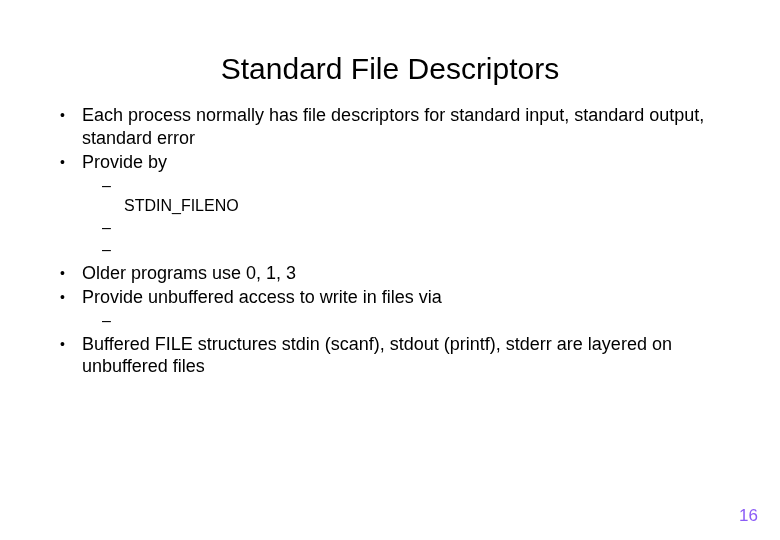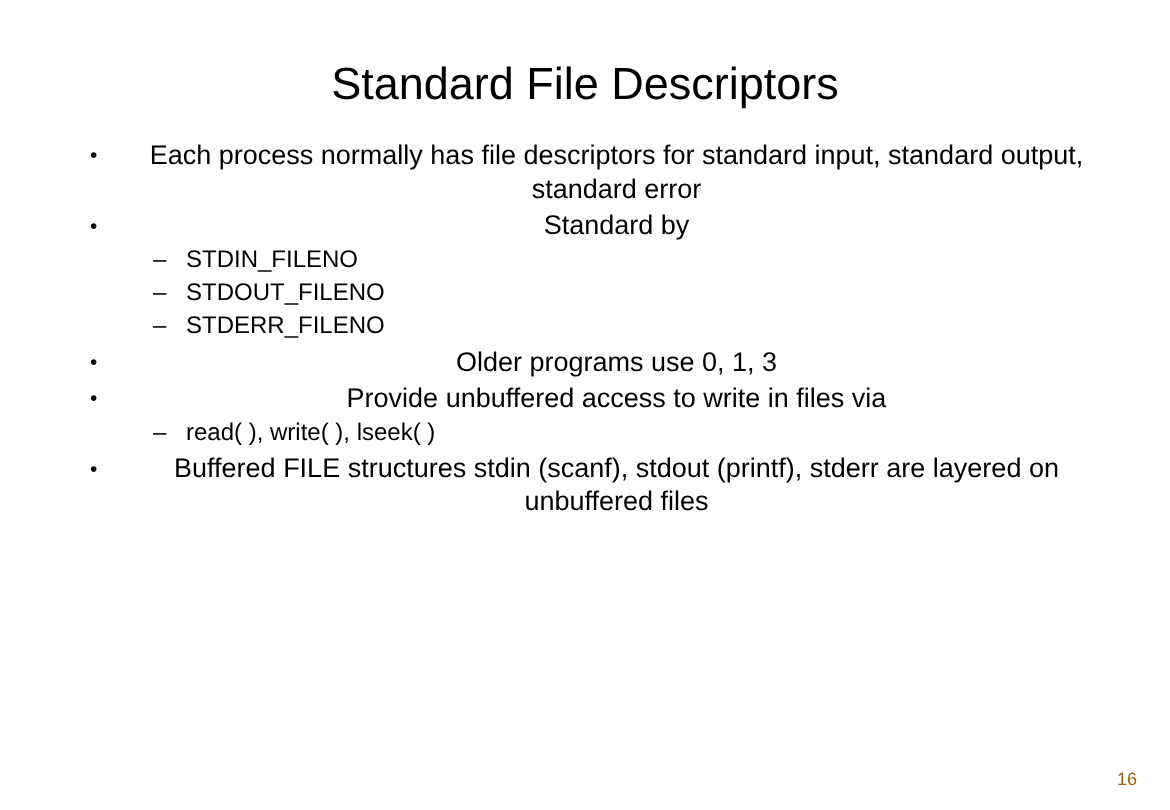--- a/index.html
+++ b/index.html
@@ -11,21 +11,21 @@
     font-family: "Comic Sans MS", "Comic Sans", cursive, sans-serif;
     color: #000000;
     position: relative;
     overflow: hidden;
   }
   .slide {
     width: 780px;
     height: 540px;
     position: relative;
     box-sizing: border-box;
-    padding: 30px 40px 30px 40px;
+    padding: 42px 40px 30px 40px;
   }
   .title {
     text-align: center;
     font-size: 30px;
     font-weight: normal;
     margin: 10px 0 18px 0;
     color: #000;
   }
   .body {
     font-size: 18px;
@@ -41,93 +41,90 @@
     display: inline-block;
     width: 22px;
     flex: 0 0 22px;
     text-align: left;
     font-size: 14px;
     line-height: 22px;
     color: #000;
   }
   .b1 .txt {
     flex: 1;
-    text-align: center;
   }
   .b2 {
     display: flex;
     margin: 0 0 2px 0;
     padding-left: 62px;
     font-size: 16px;
   }
   .b2 .dash {
     display: inline-block;
     width: 22px;
     flex: 0 0 22px;
     text-align: left;
     line-height: 20px;
     color: #000;
   }
   .b2 .txt {
     flex: 1;
+    margin-top: 20px;
   }
   .pagenum {
     position: absolute;
     right: 22px;
     bottom: 14px;
-    font-size: 12px;
+    font-size: 17px;
     font-family: Arial, sans-serif;
-    color: #a16207;
+    color: #8b5cf6;
   }
 </style>
 </head>
 <body>
 
 <div class="slide">
 
   <div class="title">Standard File Descriptors</div>
 
   <div class="body">
 
     <div class="b1">
       <span class="dot">•</span>
       <span class="txt">Each process normally has file descriptors for standard input, standard output, standard error</span>
     </div>
 
     <div class="b1">
       <span class="dot">•</span>
-      <span class="txt">Standard by</span>
+      <span class="txt">Provide by</span>
     </div>
 
     <div class="b2">
       <span class="dash">–</span>
       <span class="txt">STDIN_FILENO</span>
     </div>
     <div class="b2">
       <span class="dash">–</span>
-      <span class="txt">STDOUT_FILENO</span>
     </div>
     <div class="b2">
       <span class="dash">–</span>
-      <span class="txt">STDERR_FILENO</span>
     </div>
 
     <div class="b1">
       <span class="dot">•</span>
       <span class="txt">Older programs use 0, 1, 3</span>
     </div>
 
     <div class="b1">
       <span class="dot">•</span>
       <span class="txt">Provide unbuffered access to write in files via</span>
     </div>
 
     <div class="b2">
       <span class="dash">–</span>
-      <span class="txt">read( ), write( ), lseek( )</span>
     </div>
 
     <div class="b1">
       <span class="dot">•</span>
       <span class="txt">Buffered FILE structures stdin (scanf), stdout (printf), stderr are layered on unbuffered files</span>
     </div>
 
   </div>
 
   <div class="pagenum">16</div>

